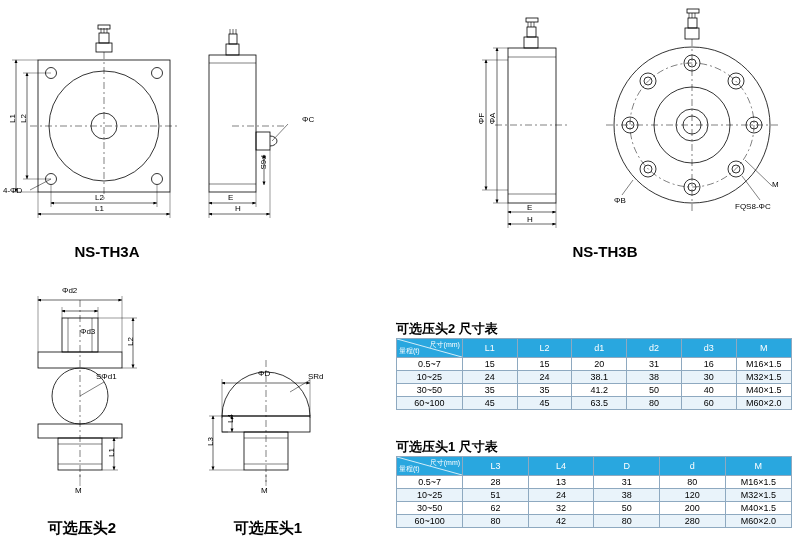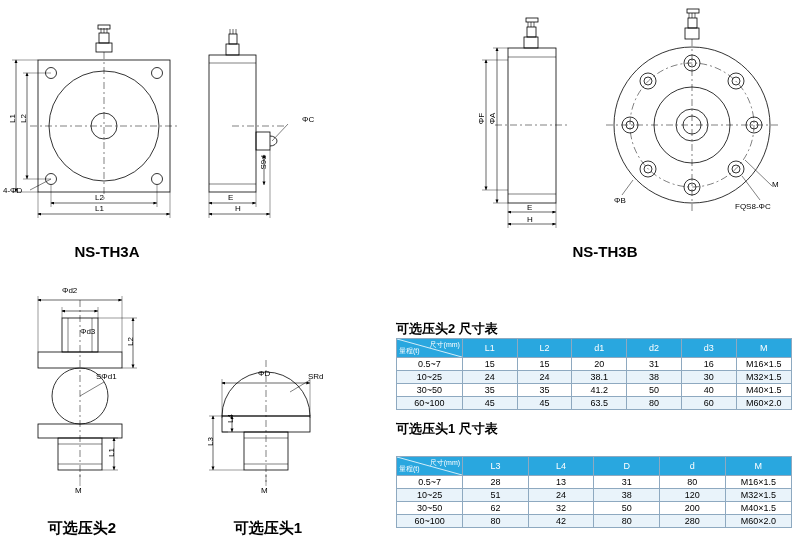--- a/index.html
+++ b/index.html
@@ -298,21 +298,21 @@
       <td>45</td>
       <td>45</td>
       <td>63.5</td>
       <td>80</td>
       <td>60</td>
       <td>M60×2.0</td>
     </tr>
   </tbody>
 </table>
 
-<div class="tbl-title" style="left:396px;top:420px;">可选压头1 尺寸表</div>
+<div class="tbl-title" style="left:396px;top:438px;">可选压头1 尺寸表</div>
 <table style="left:396px;top:456px;width:396px;">
   <thead>
     <tr>
       <th class="corner" style="width:66px;height:18px;">
         <svg class="diag" viewBox="0 0 66 18" preserveAspectRatio="none">
             <line x1="0" y1="0" x2="66" y2="18" stroke="#ffffff" stroke-width="0.8"></line>
           </svg>
         <span class="tl">量程(t)</span>
         <span class="br">尺寸(mm)</span>
       </th>

